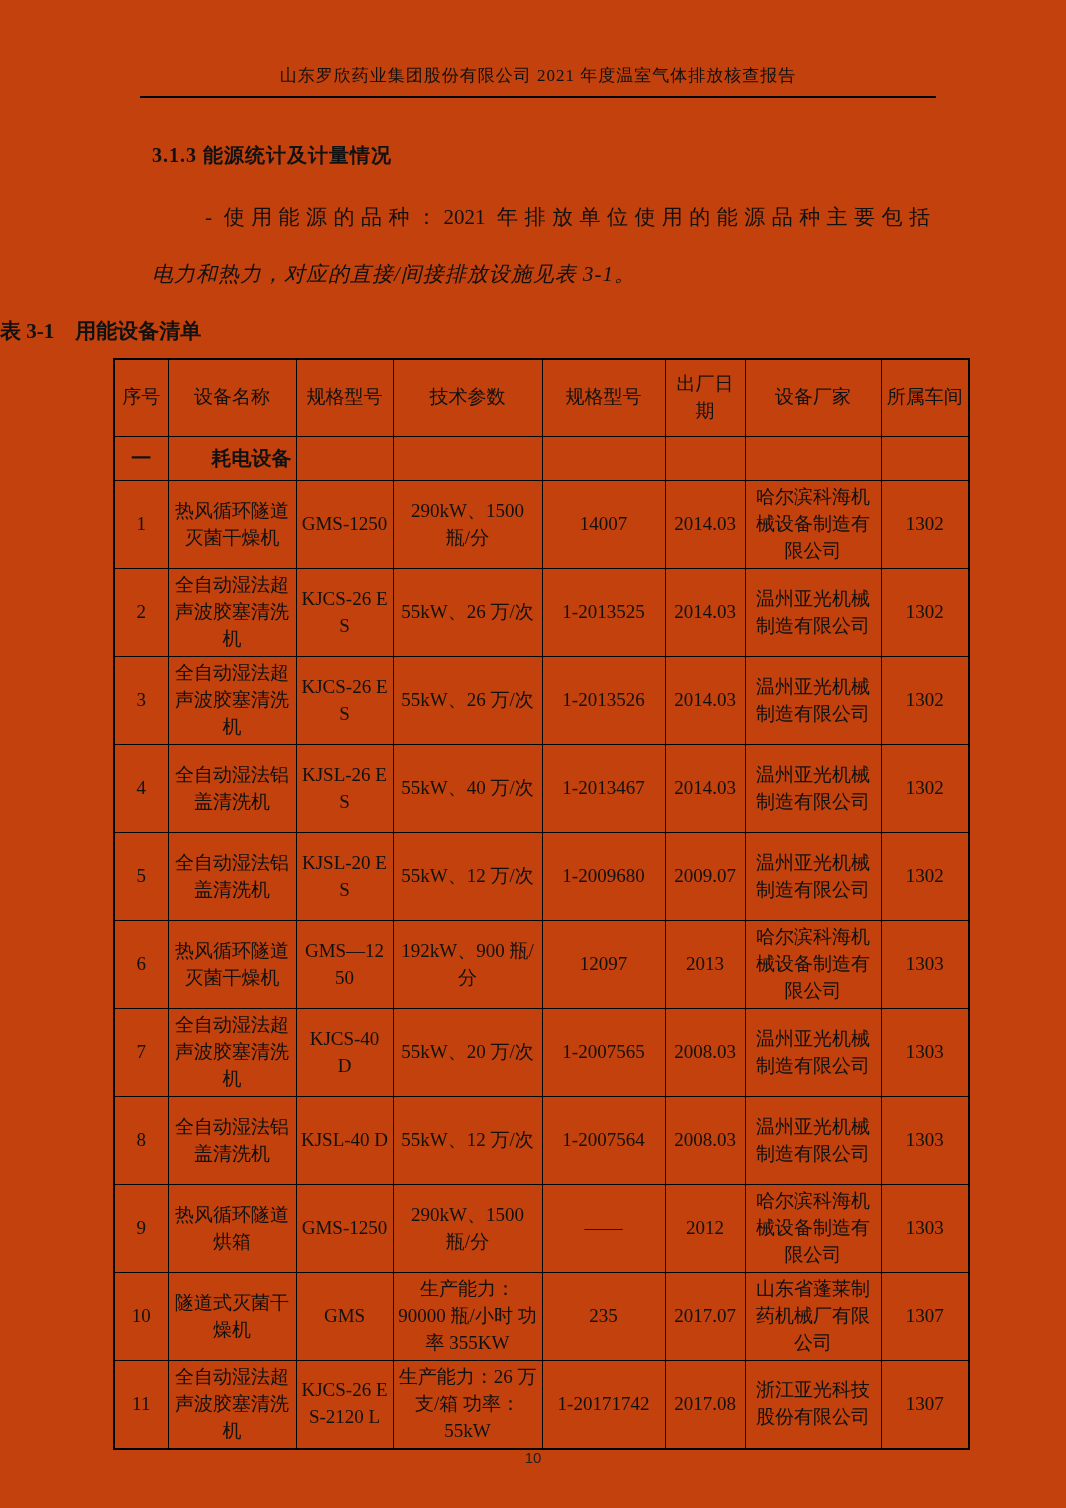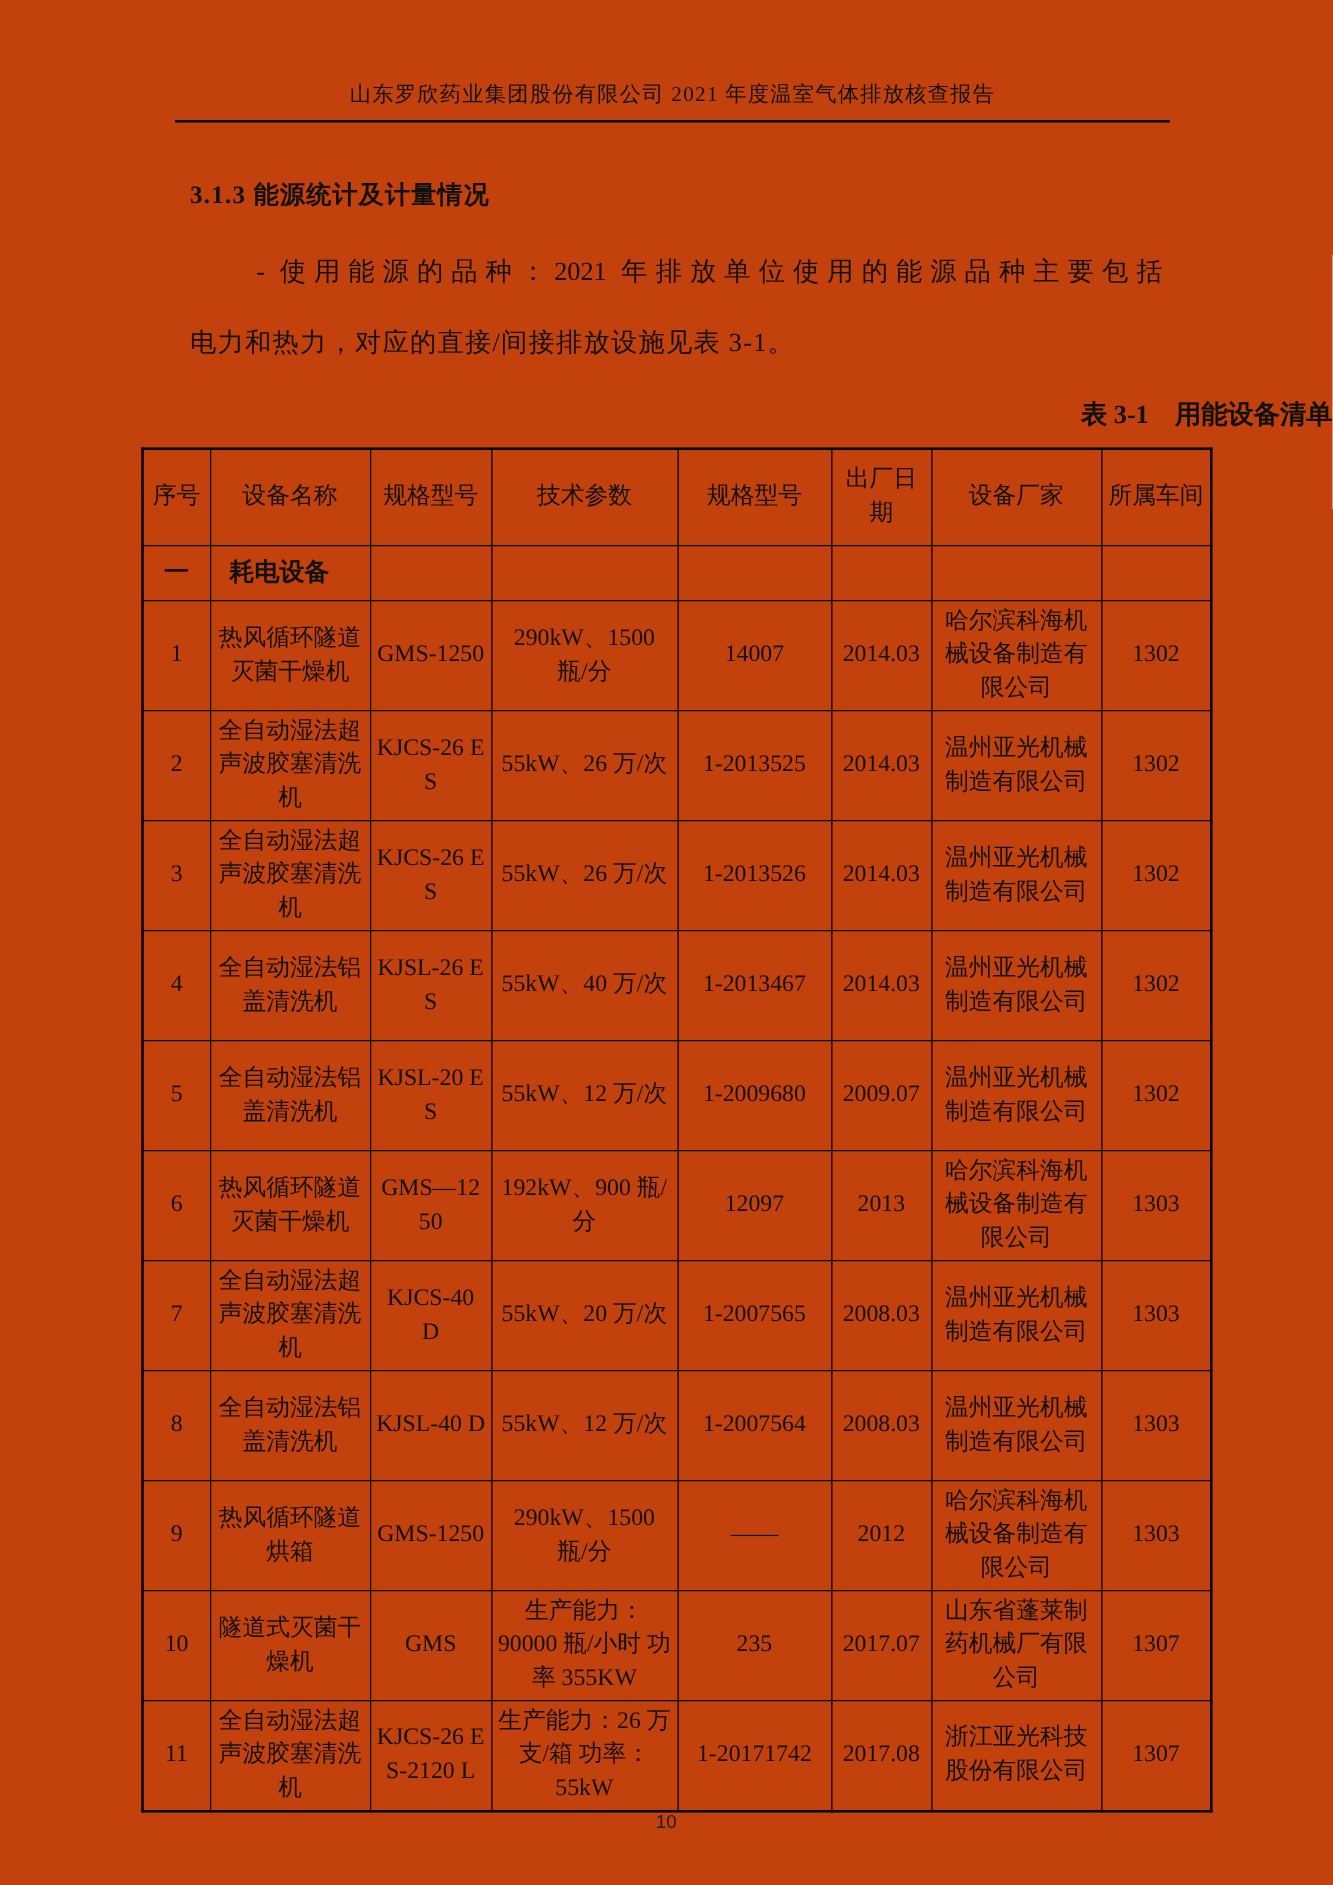--- a/index.html
+++ b/index.html
@@ -34,24 +34,25 @@
     line-height: 1.35;
   }
   .para-line1 {
     padding-left: 53px;
     text-align: justify;
     text-align-last: justify;
   }
   .para-line2 {
     margin-top: 29px;
     letter-spacing: 1px;
+    font-style: italic;
   }
   .table-title {
     margin: 28px 0 13px 0;
-    text-align: right;
+    text-align: left;
     font-size: 21px;
     font-weight: bold;
   }
   table.equip {
     margin-left: 113px;
     width: 855px;
     border-collapse: collapse;
     table-layout: fixed;
     border: 2px solid #000;
   }
@@ -66,21 +67,21 @@
     overflow: hidden;
   }
   table.equip thead tr { height: 78px; }
   tr.section-row { height: 44px; }
   tr.data-row { height: 88px; }
   th.th-narrow { padding: 2px 8px; }
   td.c-name, td.c-maker { font-size: 20px; padding: 2px 8px; }
   td.c-model { word-break: break-all; }
   td.c-params { padding: 2px 6px; }
   tr.section-row td { font-weight: bold; font-size: 20px; }
-  tr.section-row td.c-name { text-align: left; padding-left: 15px; }
+  tr.section-row td.c-name { text-align: right; padding-left: 15px; }
   .page-number {
     position: absolute;
     bottom: 42px;
     left: 0;
     width: 100%;
     text-align: center;
     font-size: 15px;
     font-family: "Liberation Sans", "DejaVu Sans", sans-serif;
     color: #222;
   }

